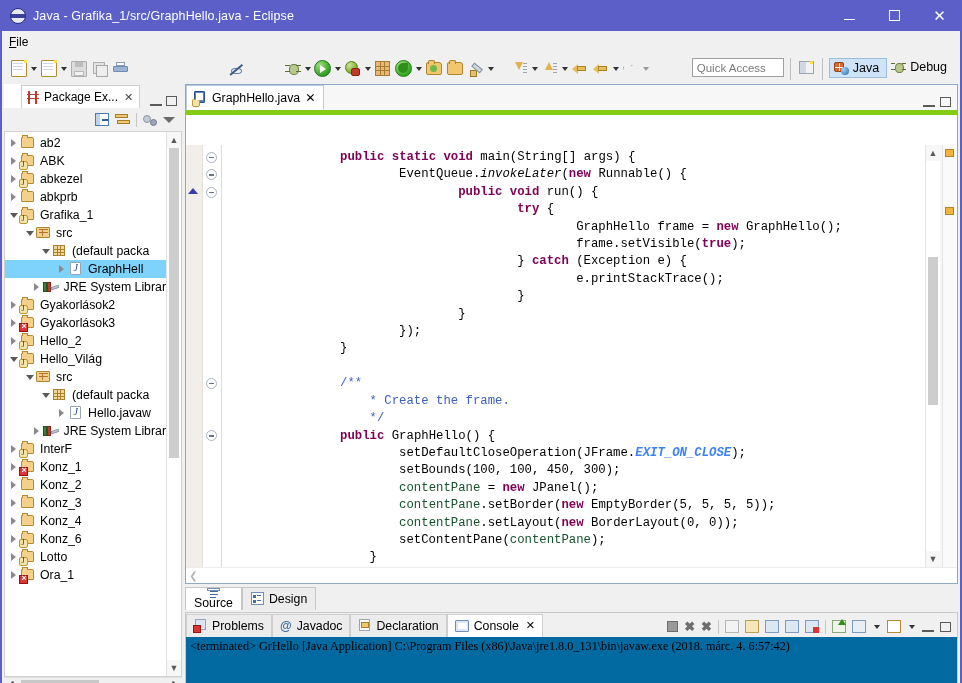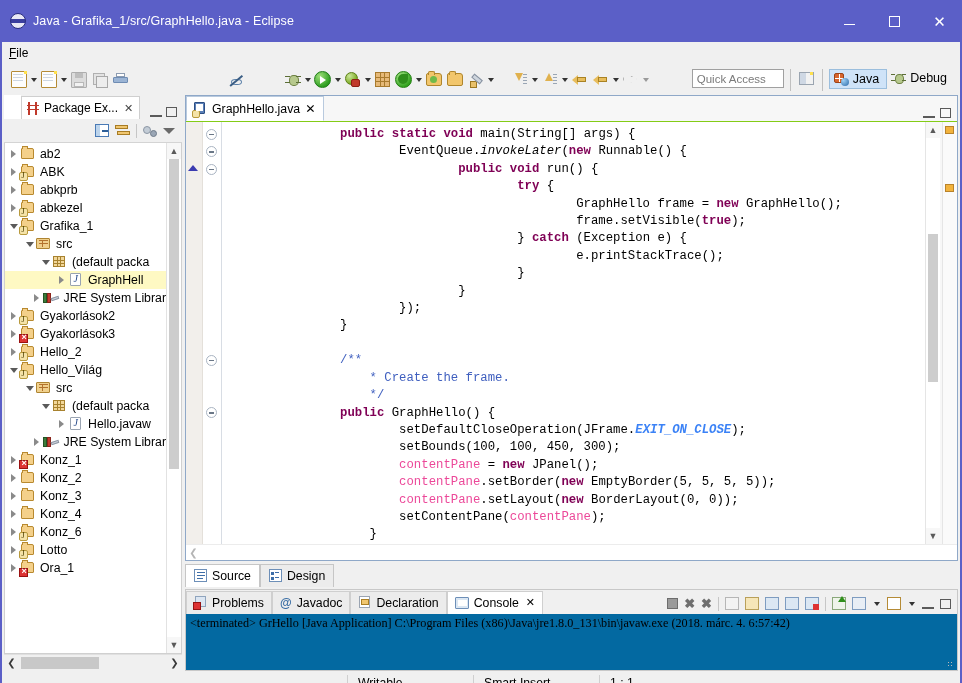--- a/index.html
+++ b/index.html
@@ -7,21 +7,21 @@
     width:962px;height:683px;overflow:hidden;
     font-family:"Liberation Sans",sans-serif;
     font-size:12px;
     background:#f0f0f0;
     color:#000;
     -webkit-font-smoothing:none;
   }
   .win{width:962px;height:683px;position:relative;background:#5b5fc7;display:flex;flex-direction:column;}
 
   
-  .titlebar{height:42px;background:#5b5fc7;display:flex;align-items:center;flex:0 0 auto;}
+  .titlebar{height:31px;background:#5b5fc7;display:flex;align-items:center;flex:0 0 auto;}
   .title-ico{width:16px;height:16px;margin-left:10px;margin-right:7px;border-radius:50%;
              background:linear-gradient(#e8e8f5 0 34%,#3b3f9e 34% 66%,#e8e8f5 66% 100%);
              border:1px solid #2b2f7e;box-sizing:border-box;}
   .title-text{color:#fff;font-size:12.5px;letter-spacing:.1px;flex:1;}
   .wbtns{display:flex;height:31px;}
   .wbtn{width:45px;height:31px;display:flex;align-items:center;justify-content:center;color:#fff;font-size:13px;}
   .glyph-min{width:11px;height:1px;background:#fff;margin-top:7px;}
   .glyph-max{width:11px;height:11px;border:1px solid #fff;box-sizing:border-box;}
   .glyph-x{font-size:15px;line-height:13px;font-family:"Liberation Sans",sans-serif;}
 
@@ -151,21 +151,21 @@
   .ic-viewmenu-sep{width:1px;height:14px;background:#c6c6c6;}
   .ic-focus{width:14px;height:12px;position:relative;}
   .ic-focus:before{content:"";position:absolute;left:0;top:1px;width:8px;height:8px;border-radius:50%;background:#c3ccd6;border:1px solid #8b96a4;box-sizing:border-box;}
   .ic-focus:after{content:"";position:absolute;right:0;bottom:0;width:7px;height:7px;border-radius:50%;background:#9aa6b5;border:1px solid #6f7b8a;box-sizing:border-box;}
   .ic-vmenu{width:0;height:0;border-left:6px solid transparent;border-right:6px solid transparent;border-top:6px solid #6a6a6a;}
 
   
   .tree-wrap{flex:1;display:flex;min-height:0;background:#fff;border:1px solid #d0d0d0;border-top:none;}
   .tree{flex:1;overflow:hidden;position:relative;padding-top:2px;}
   .trow{height:18px;display:flex;align-items:center;white-space:nowrap;font-size:12.3px;padding-left:2px;}
-  .trow.sel{background:#fef9c3;}
+  .trow.sel{background:#7dd3fc;}
   .tw{width:13px;display:flex;align-items:center;justify-content:center;flex:0 0 13px;}
   .tw i{display:block;width:0;height:0;}
   .tw.closed i{border-top:4px solid transparent;border-bottom:4px solid transparent;border-left:5px solid #8a8a8a;}
   .tw.open i{border-left:4px solid transparent;border-right:4px solid transparent;border-top:5px solid #5a5a5a;}
   .tlabel{margin-left:4px;}
   .ticon{width:16px;height:15px;position:relative;flex:0 0 16px;}
   
   .i-proj{position:absolute;left:1px;top:1px;width:13px;height:11px;background:#f4d08a;border:1px solid #b8892f;border-radius:1px 2px 1px 1px;box-sizing:border-box;}
   .i-proj:before{content:"";position:absolute;left:0px;top:-3px;width:6px;height:3px;background:#f4d08a;border:1px solid #b8892f;border-bottom:none;box-sizing:border-box;}
   .badge-j{position:absolute;left:-1px;bottom:-1px;width:9px;height:9px;border-radius:2px;background:#f5e3a8;border:1px solid #b89a3d;box-sizing:border-box;}
@@ -191,52 +191,52 @@
   .sb-arrow{width:14px;height:16px;display:flex;align-items:center;justify-content:center;color:#5a5a5a;font-size:9px;}
   .sb-track{flex:1;width:14px;background:#fff;}
   .sb-thumb{width:10px;margin:0 auto;background:#cdcdcd;}
   .tree-hscroll{height:16px;background:#f0f0f0;display:flex;align-items:center;border-top:1px solid #e0e0e0;}
   .hs-arrow{width:15px;text-align:center;font-size:10px;color:#3a3a3a;}
   .hs-track{flex:1;height:12px;background:#f0f0f0;position:relative;}
   .hs-thumb{position:absolute;left:2px;top:0;height:12px;background:#c8c8c8;}
 
   
   .editor-area{flex:1;display:flex;flex-direction:column;min-height:0;border:1px solid #8fa8c8;background:#fff;}
-  .etab-row{height:25px;background:#f7f7f7;display:flex;align-items:flex-end;border-bottom:1px solid #84cc16;}
+  .etab-row{height:25px;background:#f7f7f7;display:flex;align-items:flex-end;border-bottom:5px solid #84cc16;}
   .etab{height:23px;display:flex;align-items:center;gap:5px;padding:0 7px 0 6px;background:#fff;border:1px solid #b9cade;border-bottom:1px solid #fff;font-size:12.3px;}
   .ic-javafile{width:14px;height:14px;position:relative;}
   .ic-javafile:before{content:"";position:absolute;left:1px;top:0;width:11px;height:12px;background:#5b80b8;border:1px solid #2d4f84;box-sizing:border-box;border-radius:1px;}
   .ic-javafile:after{content:"";position:absolute;left:3px;top:2px;width:7px;height:7px;background:#fff;}
   .jf-badge{position:absolute;left:-1px;bottom:-2px;width:8px;height:8px;border-radius:2px;background:#f5e3a8;border:1px solid #b89a3d;box-sizing:border-box;}
   .etab-btns{margin-left:auto;display:flex;align-items:center;gap:5px;padding:0 6px 3px 0;}
 
-  .ed-body{flex:1;display:flex;min-height:0;background:#fff;}
+  .ed-body{flex:1;display:flex;min-height:0;background:#fff;margin-top:30px;}
   .ed-anno{width:16px;background:#f2efeb;border-right:1px solid #e4e0da;position:relative;}
   .ed-fold{width:18px;background:#fff;border-right:1px solid #d8dde4;position:relative;}
   .ed-code{flex:1;position:relative;overflow:hidden;background:#fff;}
   pre.code{margin:0;padding:4px 0 0 0;font-family:"Liberation Mono","DejaVu Sans Mono",monospace;
            font-size:12.3px;line-height:17.4px;white-space:pre;color:#000;}
   .kw{color:#7f0055;font-weight:bold;}
   .jdoc{color:#3f5fbf;}
-  .fld{color:#ec4899;}
+  .fld{color:#14532d;}
   .sfld{color:#3b82f6;font-style:italic;font-weight:bold;}
   .ital{font-style:italic;}
   .ed-vscroll{width:16px;background:#f7f7f7;display:flex;flex-direction:column;border-left:1px solid #e5e5e5;}
   .ed-ovr{width:14px;background:#fafafa;border-left:1px solid #e5e5e5;position:relative;}
   .ovr-mark{position:absolute;left:2px;width:9px;height:8px;background:#f2b33d;border:1px solid #b9832b;box-sizing:border-box;}
   .ed-hscroll{height:15px;background:#fff;border-top:1px solid #ececec;display:flex;align-items:center;}
 
   .fold-ico{position:absolute;width:11px;height:11px;border-radius:50%;border:1px solid #a9b4c2;background:#fff;box-sizing:border-box;}
   .fold-ico:after{content:"";position:absolute;left:2px;top:4px;width:5px;height:1.3px;background:#6a7787;}
   .ovr-tri{position:absolute;left:2px;width:0;height:0;border-left:5px solid transparent;border-right:5px solid transparent;border-bottom:6px solid #3b3bb0;}
 
   
   .sd-row{height:24px;background:#f0f0f0;display:flex;align-items:flex-end;}
   .sdtab{height:22px;display:flex;align-items:center;gap:5px;padding:0 8px;font-size:12.3px;border:1px solid #c6c6c6;border-bottom:none;background:#ececec;}
-  .sdtab.sel{background:#fff;}
+  .sdtab.sel{background:#fff;flex-direction:column;}
   .ic-source{width:13px;height:13px;border:1px solid #6d8fb8;background:#fff;position:relative;box-sizing:border-box;}
   .ic-source:after{content:"";position:absolute;left:2px;top:2px;width:8px;height:8px;
     background:linear-gradient(#3e6ea8,#3e6ea8) 0 0/8px 1.2px no-repeat,
                linear-gradient(#3e6ea8,#3e6ea8) 0 3px/8px 1.2px no-repeat,
                linear-gradient(#3e6ea8,#3e6ea8) 0 6px/6px 1.2px no-repeat;}
   .ic-design{width:13px;height:13px;border:1px solid #6d8fb8;background:#fff;position:relative;box-sizing:border-box;}
   .ic-design:after{content:"";position:absolute;left:1.5px;top:1.5px;width:8px;height:8px;
     background:linear-gradient(#3e6ea8,#3e6ea8) 0 0/3px 3px no-repeat,
                linear-gradient(#3e6ea8,#3e6ea8) 4px 0/4px 1.2px no-repeat,
                linear-gradient(#3e6ea8,#3e6ea8) 0 5px/3px 3px no-repeat,
@@ -466,33 +466,33 @@
                   </span>
                   <span class="tlabel">ABK</span>
                 </div>
                 <div class="trow">
                   <span style="display: inline-block; width: 0px;"></span>
                   <span class="tw closed">
                     <i></i>
                   </span>
                   <span class="ticon">
                     <span class="i-proj"></span>
+                    <span class="badge-j"></span>
+                  </span>
+                  <span class="tlabel">abkezel</span>
+                </div>
+                <div class="trow">
+                  <span style="display: inline-block; width: 0px;"></span>
+                  <span class="tw closed">
+                    <i></i>
+                  </span>
+                  <span class="ticon">
+                    <span class="i-proj"></span>
                   </span>
                   <span class="tlabel">abkprb</span>
-                </div>
-                <div class="trow">
-                  <span style="display: inline-block; width: 0px;"></span>
-                  <span class="tw closed">
-                    <i></i>
-                  </span>
-                  <span class="ticon">
-                    <span class="i-proj"></span>
-                    <span class="badge-j"></span>
-                  </span>
-                  <span class="tlabel">abkezel</span>
                 </div>
                 <div class="trow">
                   <span style="display: inline-block; width: 0px;"></span>
                   <span class="tw open">
                     <i></i>
                   </span>
                   <span class="ticon">
                     <span class="i-proj"></span>
                     <span class="badge-j"></span>
                   </span>
@@ -616,20 +616,31 @@
                 <div class="trow">
                   <span style="display: inline-block; width: 32px;"></span>
                   <span class="tw closed">
                     <i></i>
                   </span>
                   <span class="ticon">
                     <span class="i-jre"></span>
                     <span class="i-jrebar"></span>
                   </span>
                   <span class="tlabel">JRE System Librar</span>
+                </div>
+                <div class="trow">
+                  <span style="display: inline-block; width: 0px;"></span>
+                  <span class="tw closed">
+                    <i></i>
+                  </span>
+                  <span class="ticon">
+                    <span class="i-proj"></span>
+                    <span class="badge-j"></span>
+                  </span>
+                  <span class="tlabel">InterF</span>
                 </div>
                 <div class="trow">
                   <span style="display: inline-block; width: 0px;"></span>
                   <span class="tw closed">
                     <i></i>
                   </span>
                   <span class="ticon">
                     <span class="i-proj"></span>
                     <span class="badge-err"></span>
                   </span>

